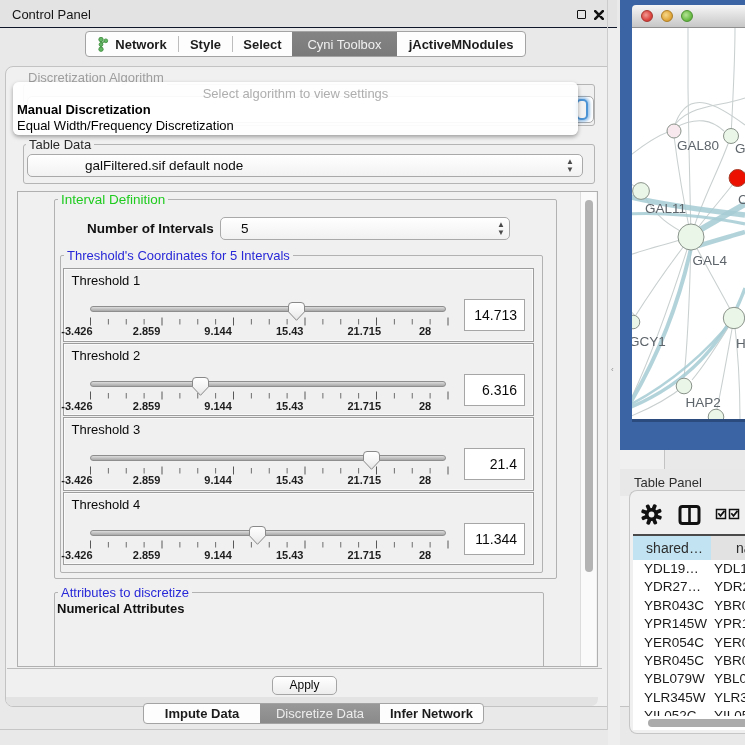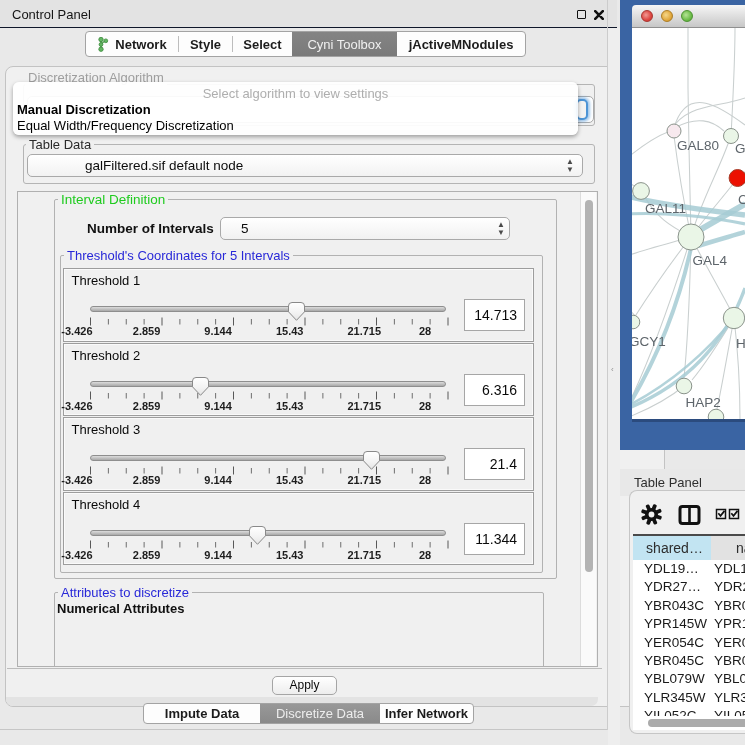--- a/index.html
+++ b/index.html
@@ -399,21 +399,21 @@
   <div id="popup">
     <div class="i1">Select algorithm to view settings</div>
     <div class="i2">Manual Discretization</div>
     <div class="i3">Equal Width/Frequency Discretization</div>
   </div>
 </div>
 
 <div id="bottabs">
   <div class="tab" style="width:116px">Impute Data</div>
   <div class="tab sel" style="width:120px">Discretize Data</div>
-  <div class="tab" style="width:93px">Infer Network</div>
+  <div class="tab" style="width:103px">Infer Network</div>
 </div>
 <div id="lwin-edge"></div>
 <div id="lwin-redge"></div>
 <div id="divider-arrow">‹</div>
 
 <div style="position:absolute; left:608px; top:28px; width:12px; height:717px; background:#eeeeee;"></div>
 <div id="divider-arrow2"></div>
 
 <div id="netwin">
   <div id="mactitle">

